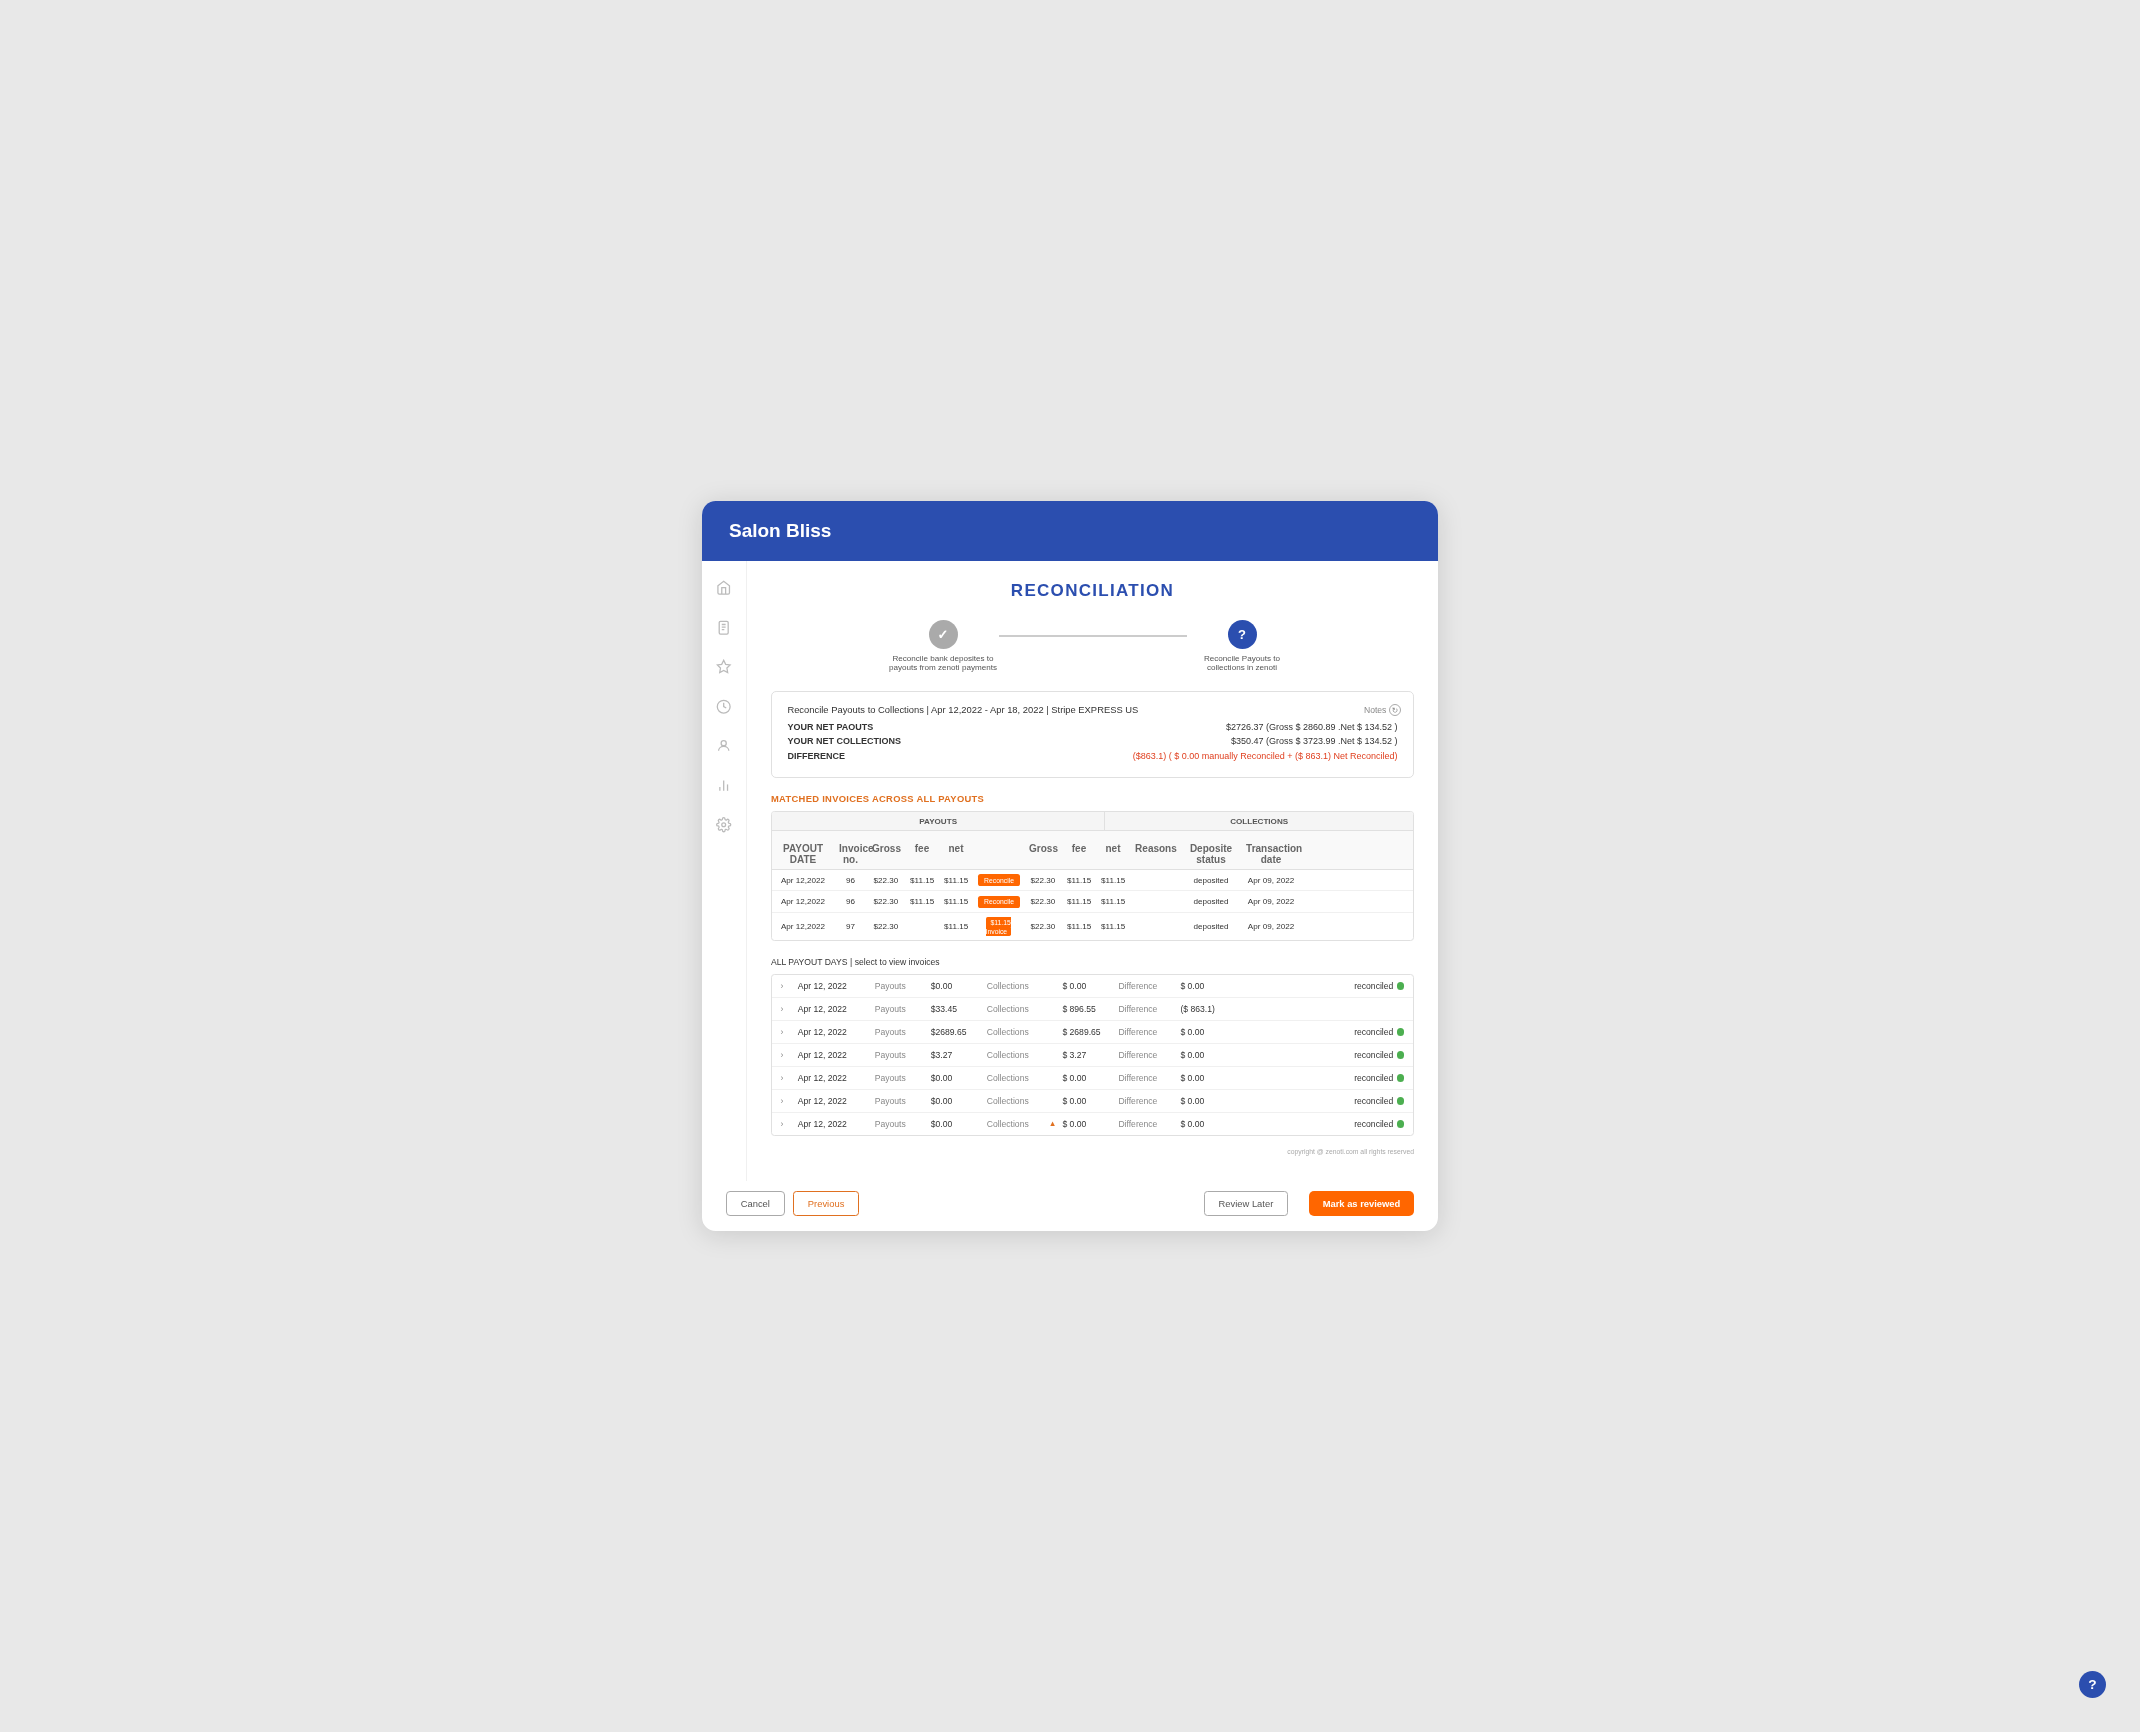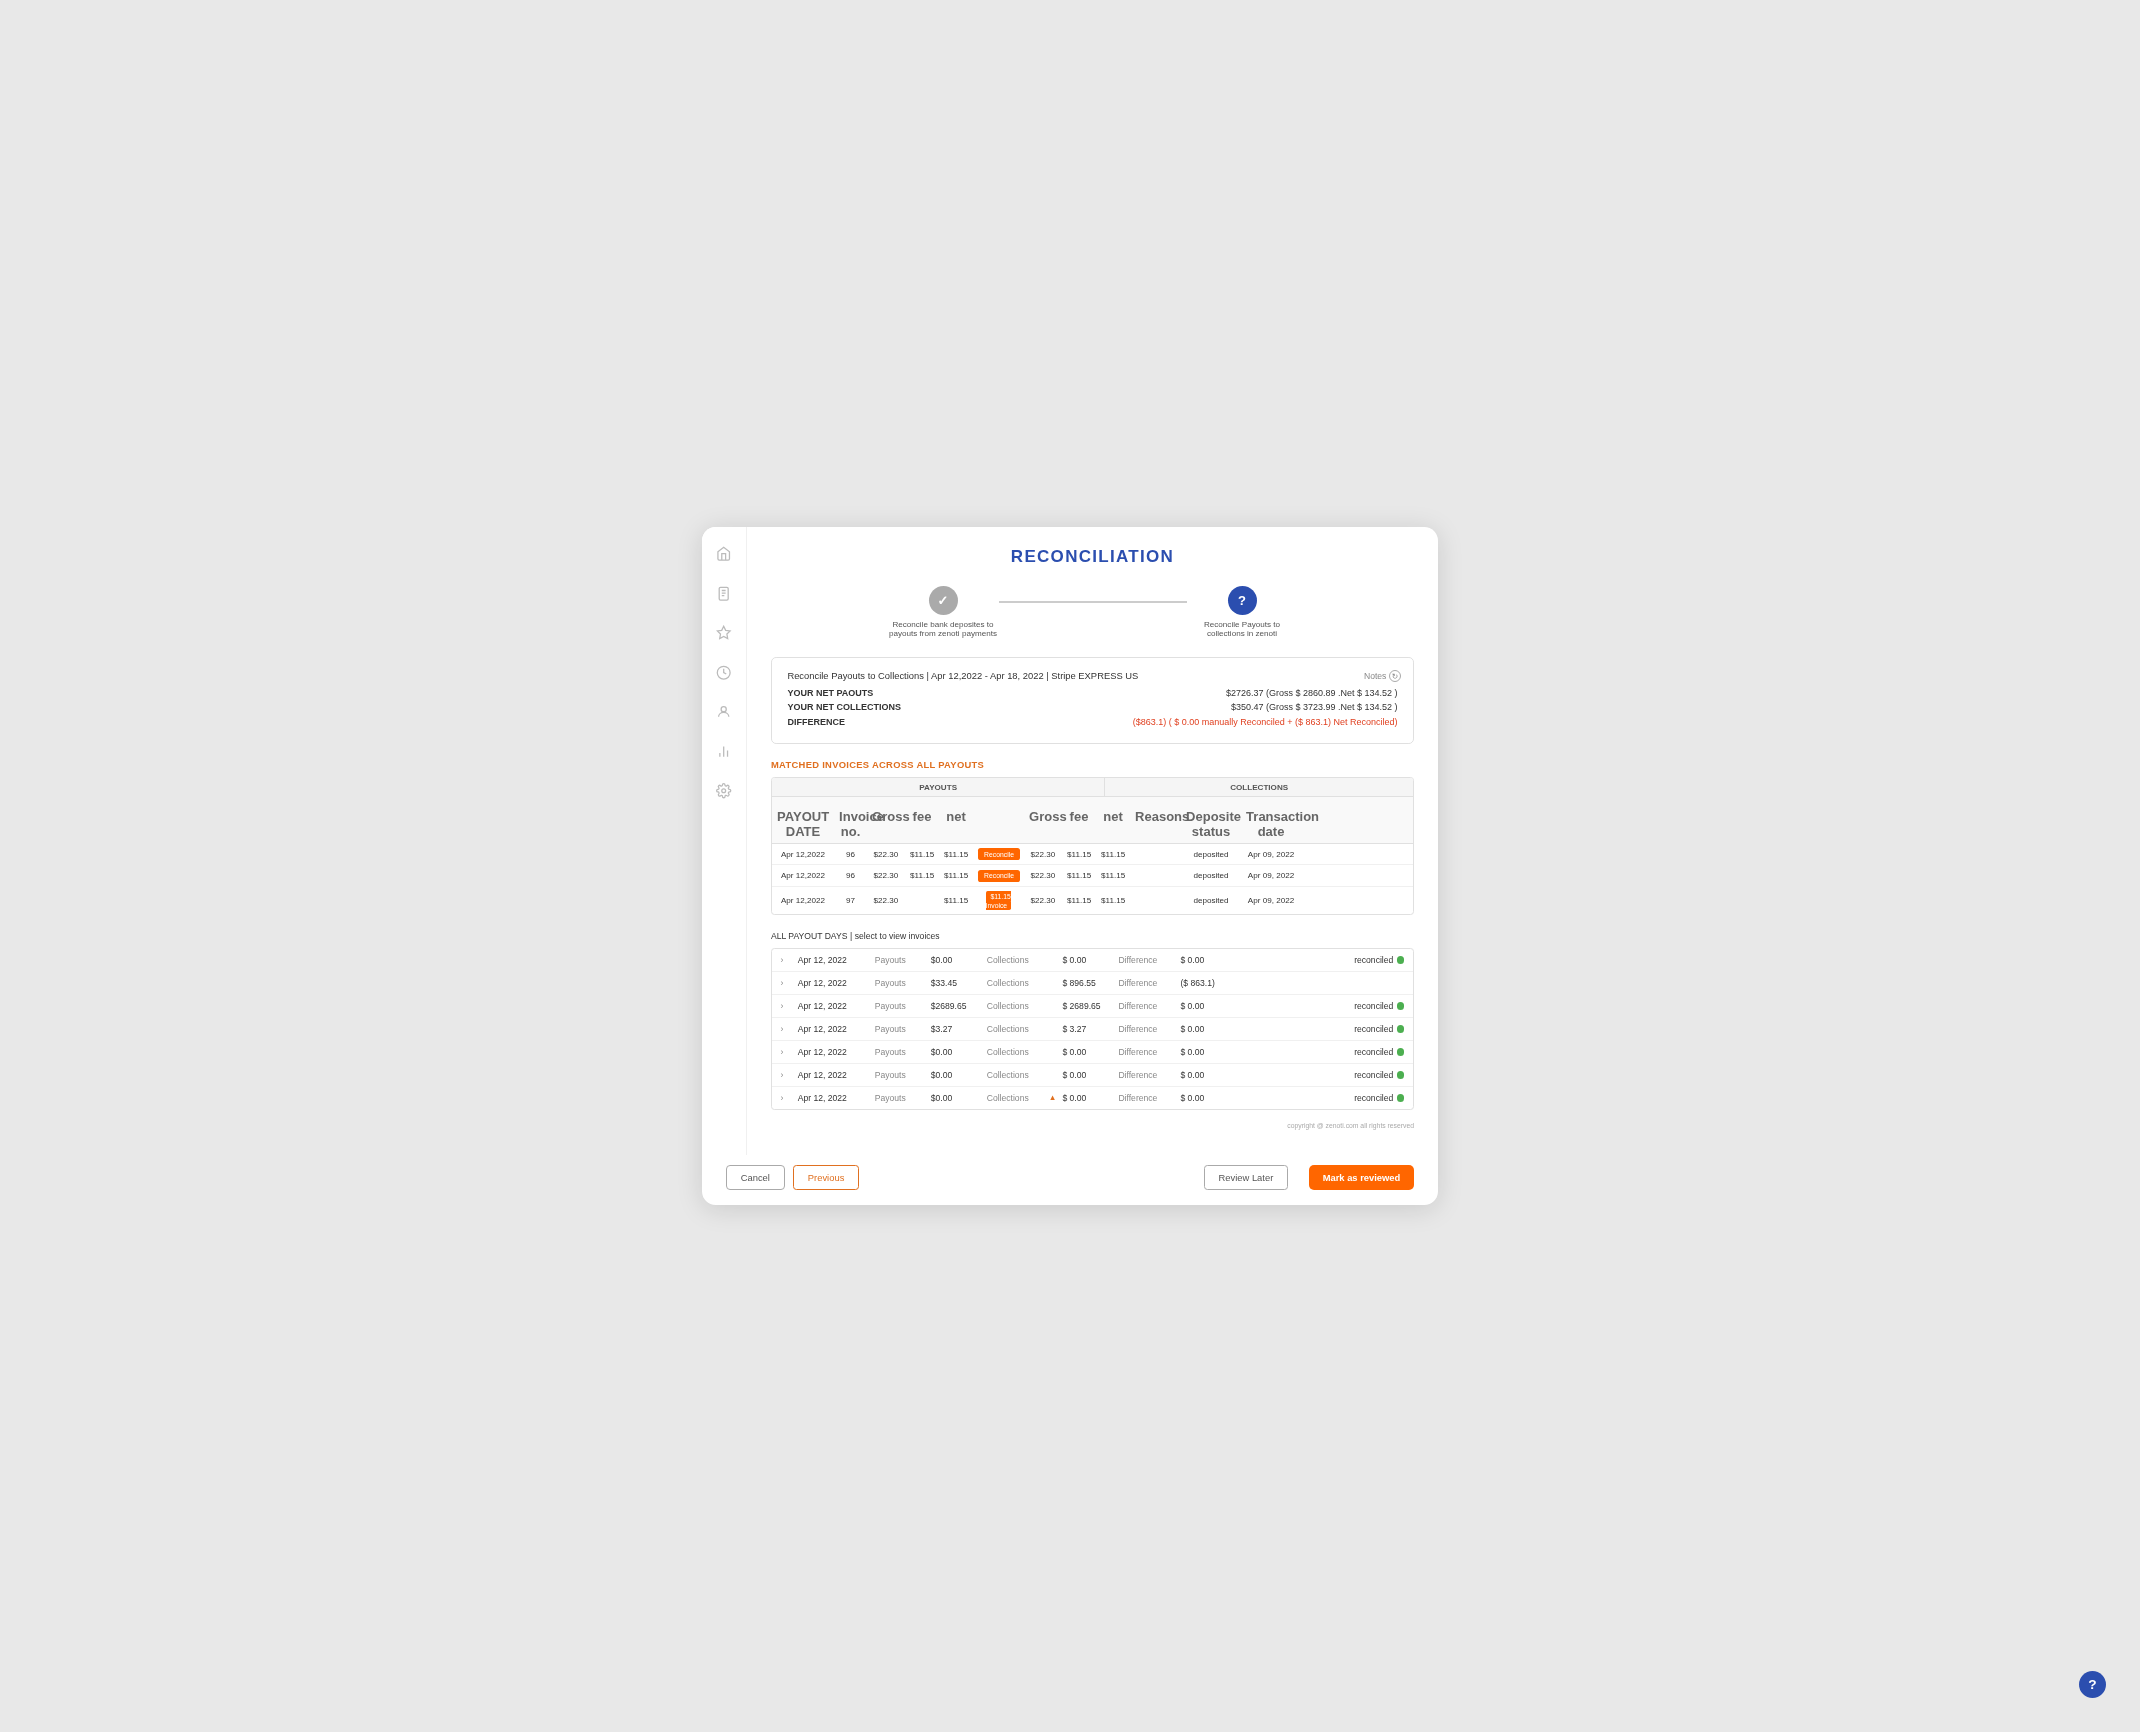--- a/index.html
+++ b/index.html
@@ -191,21 +191,21 @@
     }
     .mgh-payouts { flex: 0 0 52%; text-align: center; border-right: 0.9px solid #e0e0e0; }
     .mgh-collections { flex: 0 0 48%; text-align: center; }
     .matched-col-header {
       display: flex;
       background: #f9f9f9;
       border-top: 0.9px solid #e0e0e0;
       border-bottom: 0.9px solid #e0e0e0;
     }
     .mch-cell {
-      font-size: 13px;
+      font-size: 10px;
       color: #666;
       font-weight: bold;
       padding: 3.4px 5.1px;
       text-align: center;
       margin-top: 9px;
     }
     .matched-row {
       display: flex;
       align-items: center;
       border-bottom: 0.9px solid #f0f0f0;
@@ -359,20 +359,23 @@
     .w-btn { width: 51px; }
     .w-reasons { width: 51px; }
     .w-depstatus { width: 60px; }
     .w-transdate { width: 60px; }
   </style>
 </head>
 <body>
 
 <div class="app-container">
 
+  <div class="app-header">
+    <span class="brand">Salon Bliss</span>
+  </div>
 
   <div class="app-body">
 
     <div class="sidebar">
       <div class="sidebar-icon">
         <svg width="15.4" height="15.4" viewBox="0 0 24 24" fill="none" stroke="#bbb" stroke-width="2">
             <path d="M3 9l9-7 9 7v11a2 2 0 0 1-2 2H5a2 2 0 0 1-2-2z"></path>
             <polyline points="9 22 9 12 15 12 15 22"></polyline>
           </svg>
       </div>

